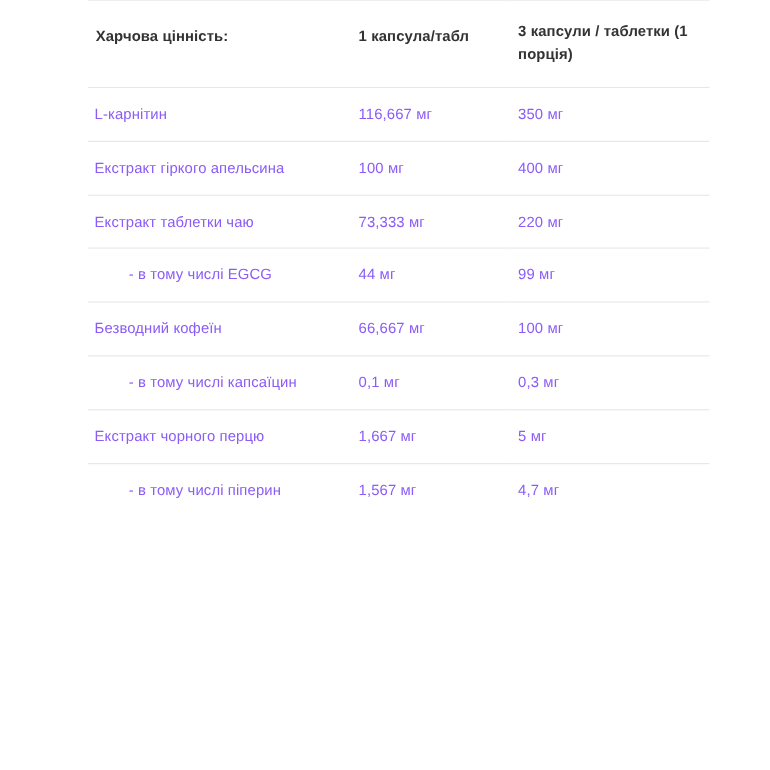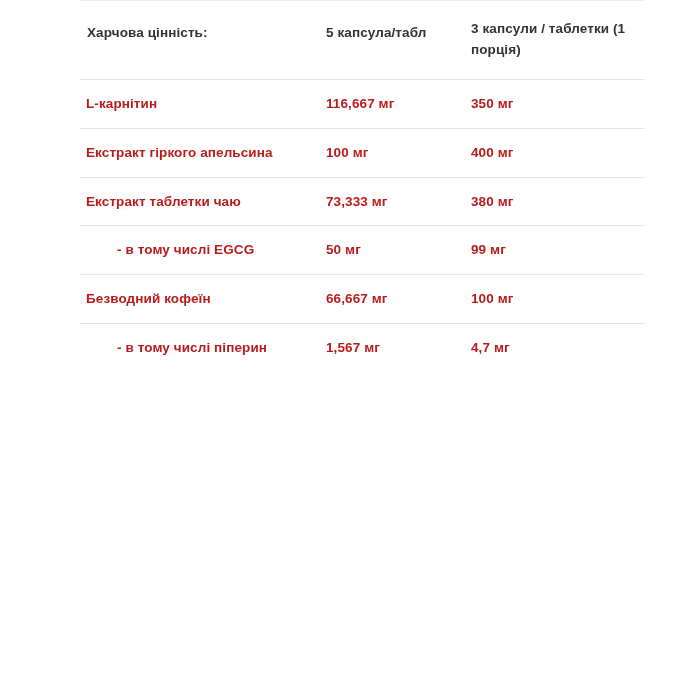--- a/index.html
+++ b/index.html
@@ -54,22 +54,22 @@
 
   .nutrition-table thead th.h-name { padding-left: 7px; padding-top: 22px; }
   .nutrition-table thead th.h-one  { padding-top: 22px; }
 
   .nutrition-table tbody td {
     border-bottom: 1px solid #e3e7eb;
     padding: 13px 6px 13px 6px;
     text-align: left;
     vertical-align: middle;
     font-size: 13.5px;
-    font-weight: bold;
-    color: #b91c1c;
+    font-weight: normal;
+    color: #8b5cf6;
     line-height: 1.62;
     letter-spacing: 0.1px;
   }
 
   .nutrition-table tbody tr.tall td { padding-top: 11px; padding-bottom: 11px; }
 
   td.c-name { padding-left: 7px; }
   td.c-name.sub { padding-left: 37px; }
 
   tr:last-child td { border-bottom: none; }
@@ -83,49 +83,59 @@
 
   <table class="nutrition-table">
     <colgroup>
       <col class="col-name">
       <col class="col-one">
       <col class="col-three">
     </colgroup>
     <thead>
       <tr>
         <th class="h-name">Харчова цінність:</th>
-        <th class="h-one">5 капсула/табл</th>
+        <th class="h-one">1 капсула/табл</th>
         <th class="h-three">3 капсули / таблетки (1 порція)</th>
       </tr>
     </thead>
     <tbody id="table-body">
         <tr>
           <td class="c-name">L-карнітин</td>
           <td class="c-one multiline">116,667 мг</td>
           <td class="c-three multiline">350 мг</td>
         </tr>
         <tr>
           <td class="c-name">Екстракт гіркого апельсина</td>
           <td class="c-one multiline">100 мг</td>
           <td class="c-three multiline">400 мг</td>
         </tr>
         <tr>
           <td class="c-name">Екстракт таблетки чаю</td>
           <td class="c-one multiline">73,333 мг</td>
-          <td class="c-three multiline">380 мг</td>
+          <td class="c-three multiline">220 мг</td>
         </tr>
         <tr>
           <td class="c-name sub">- в тому числі EGCG</td>
-          <td class="c-one multiline">50 мг</td>
+          <td class="c-one multiline">44 мг</td>
           <td class="c-three multiline">99 мг</td>
         </tr>
         <tr>
           <td class="c-name">Безводний кофеїн</td>
           <td class="c-one multiline">66,667 мг</td>
           <td class="c-three multiline">100 мг</td>
+        </tr>
+        <tr>
+          <td class="c-name sub">- в тому числі капсаїцин</td>
+          <td class="c-one multiline">0,1 мг</td>
+          <td class="c-three multiline">0,3 мг</td>
+        </tr>
+        <tr>
+          <td class="c-name">Екстракт чорного перцю</td>
+          <td class="c-one multiline">1,667 мг</td>
+          <td class="c-three multiline">5 мг</td>
         </tr>
         <tr>
           <td class="c-name sub">- в тому числі піперин</td>
           <td class="c-one multiline">1,567 мг</td>
           <td class="c-three multiline">4,7 мг</td>
         </tr>
       </tbody>
   </table>
 
 </div>

